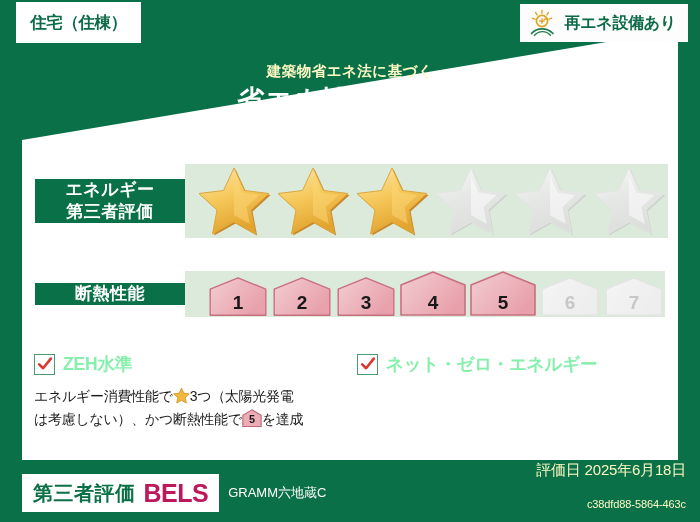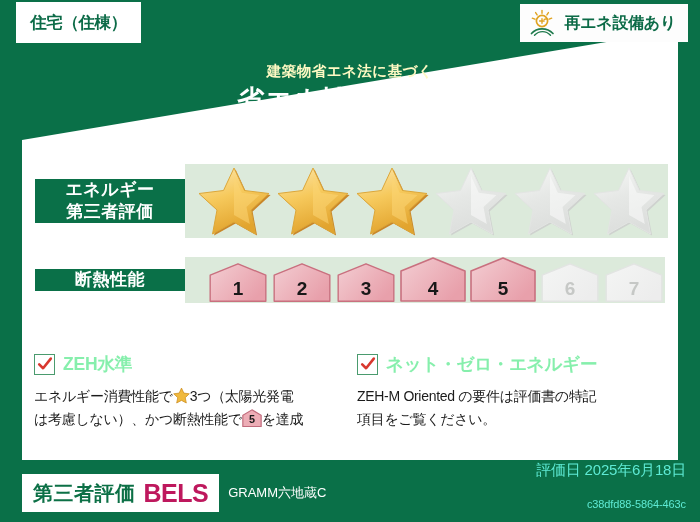--- a/index.html
+++ b/index.html
@@ -76,21 +76,21 @@
 
   
   .row {
     position: absolute;
     left: 35px;
     width: 630px;
     display: flex;
     align-items: center;
   }
   .row.energy { top: 155px; height: 92px; }
-  .row.insul  { top: 251px; height: 58px; }
+  .row.insul  { top: 265px; height: 58px; }
 
   .row-label {
     width: 150px;
     background: #0a7048;
     color: #ffffff;
     display: flex; flex-direction: column;
     align-items: center; justify-content: center;
     font-size: 17px; font-weight: bold;
     line-height: 1.28;
     letter-spacing: 0.5px;
@@ -180,21 +180,21 @@
     color: #be185d; font-size: 25px; font-weight: bold; letter-spacing: -0.5px;
   }
   .bels-prop {
     color: #ffffff; font-size: 13px;
     margin-left: 9px; white-space: nowrap;
   }
   .footer-date {
     position: absolute;
     right: 14px; bottom: 12px;
     text-align: right;
-    color: #5eead4;
+    color: #fef9c3;
   }
   .footer-date .d { font-size: 15px; letter-spacing: -0.2px; }
   .footer-date .id { font-size: 11px; margin-top: 18px; letter-spacing: -0.1px; }
 </style>
 </head>
 <body>
 
 <div id="label-root">
 
   <div class="white-panel"></div>
@@ -433,24 +433,20 @@
 
     <div class="info-col">
       <div class="info-head">
         <span class="checkbox">
           <svg viewBox="0 0 16 16">
             <path d="M2.2 8.4 L6.1 12.2 L13.8 2.6" fill="none" stroke="#d8382f" stroke-width="2.6" stroke-linecap="round" stroke-linejoin="round"></path>
           </svg>
         </span>
         <span class="info-title">ネット・ゼロ・エネルギー</span>
       </div>
-      <div class="info-body">
-        <div>ZEH-M Oriented の要件は評価書の特記</div>
-        <div>項目をご覧ください。</div>
-      </div>
     </div>
   </div>
 
   <div class="footer-bels">
     <div class="bels-box">
       <span class="bels-jp">第三者評価</span>
       <span class="bels-en">BELS</span>
     </div>
     <span class="bels-prop">GRAMM六地蔵C</span>
   </div>

